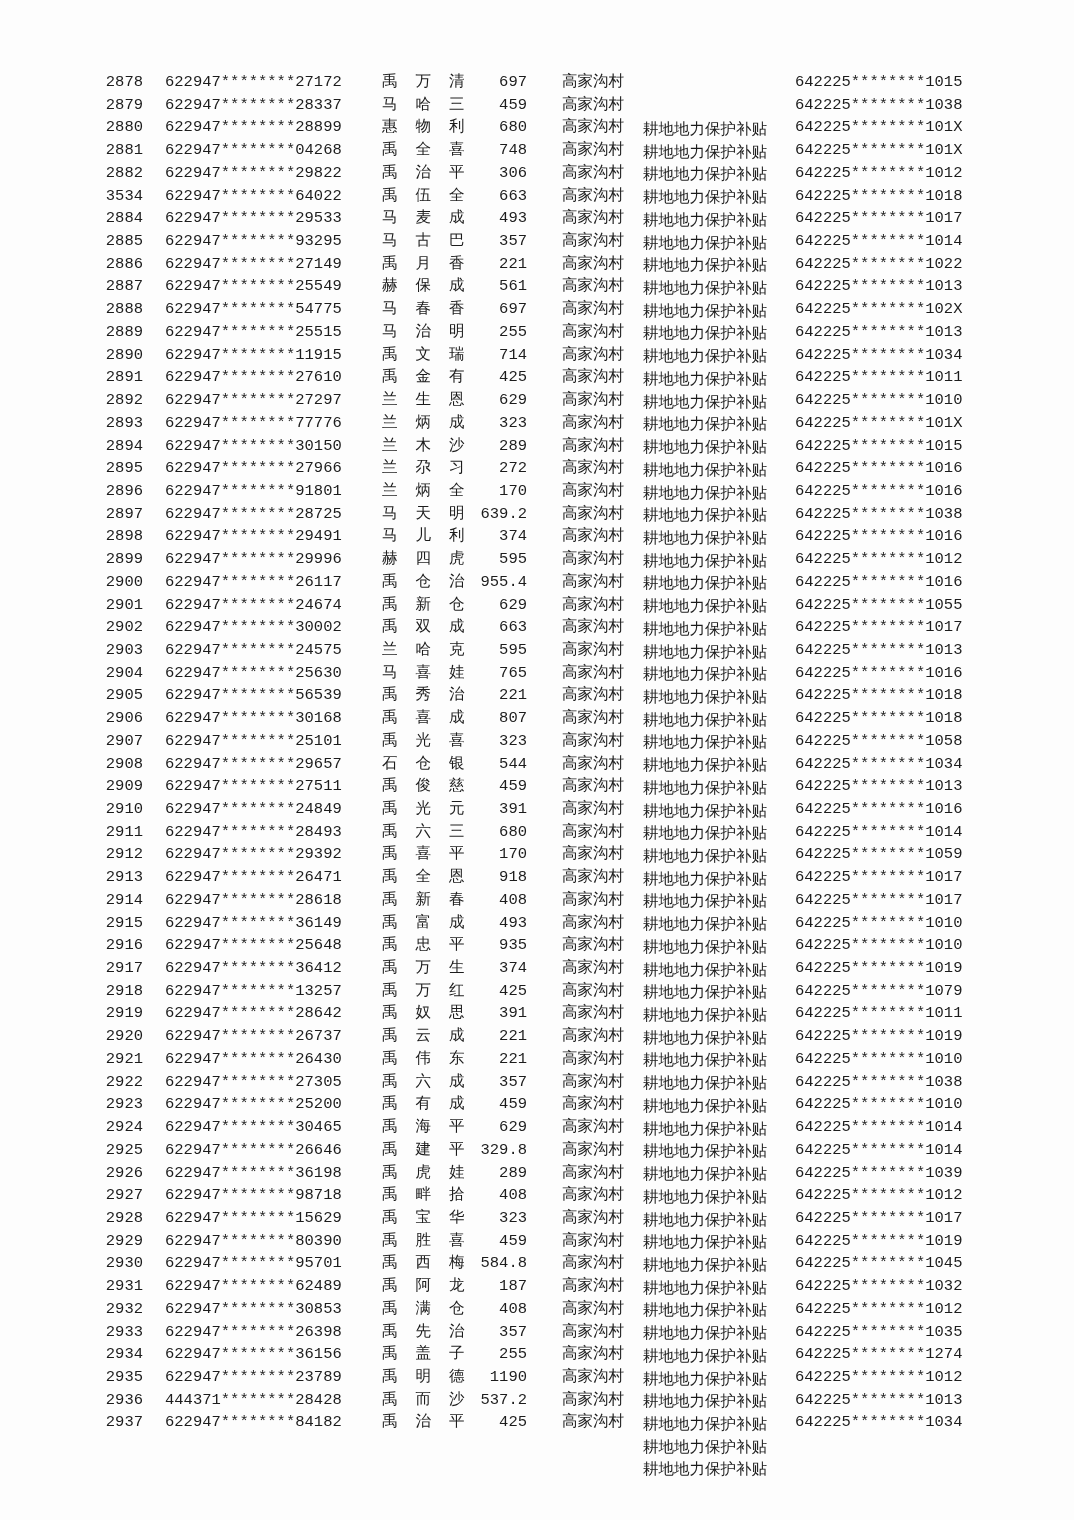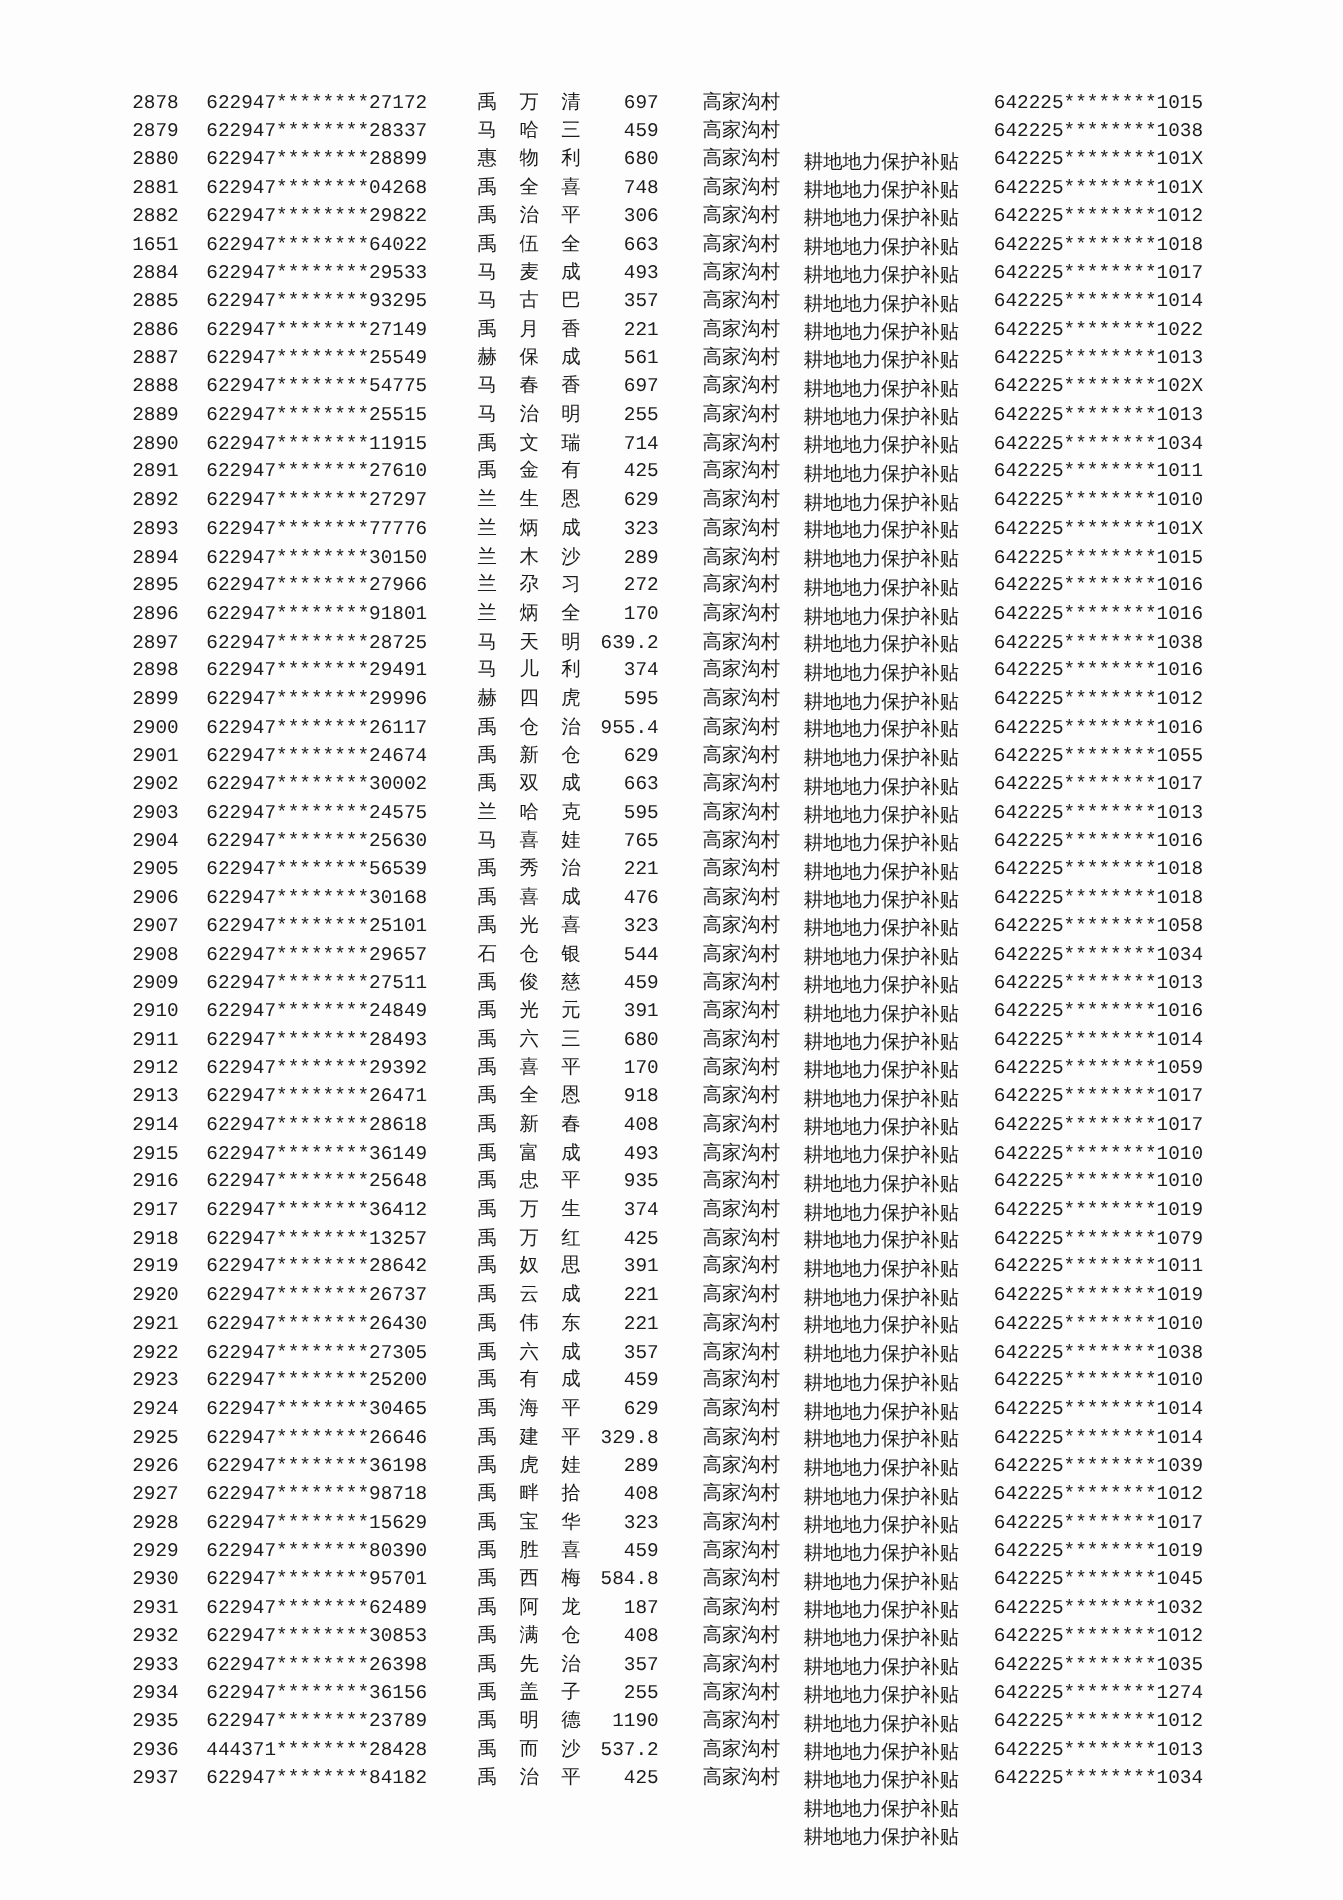--- a/index.html
+++ b/index.html
@@ -89,21 +89,21 @@
     <span class="c num">2882</span>
     <span class="c id">622947********29822</span>
     <span class="c name">禹治平</span>
     <span class="c amount">306</span>
     <span class="c village">高家沟村</span>
     <span class="c subsidy">耕地地力保护补贴</span>
     <span class="c account">642225********1012</span>
   </div>
 
   <div class="row">
-    <span class="c num">1651</span>
+    <span class="c num">3534</span>
     <span class="c id">622947********64022</span>
     <span class="c name">禹伍全</span>
     <span class="c amount">663</span>
     <span class="c village">高家沟村</span>
     <span class="c subsidy">耕地地力保护补贴</span>
     <span class="c account">642225********1018</span>
   </div>
 
   <div class="row">
     <span class="c num">2884</span>
@@ -322,21 +322,21 @@
     <span class="c amount">221</span>
     <span class="c village">高家沟村</span>
     <span class="c subsidy">耕地地力保护补贴</span>
     <span class="c account">642225********1018</span>
   </div>
 
   <div class="row">
     <span class="c num">2906</span>
     <span class="c id">622947********30168</span>
     <span class="c name">禹喜成</span>
-    <span class="c amount">476</span>
+    <span class="c amount">807</span>
     <span class="c village">高家沟村</span>
     <span class="c subsidy">耕地地力保护补贴</span>
     <span class="c account">642225********1018</span>
   </div>
 
   <div class="row">
     <span class="c num">2907</span>
     <span class="c id">622947********25101</span>
     <span class="c name">禹光喜</span>
     <span class="c amount">323</span>

